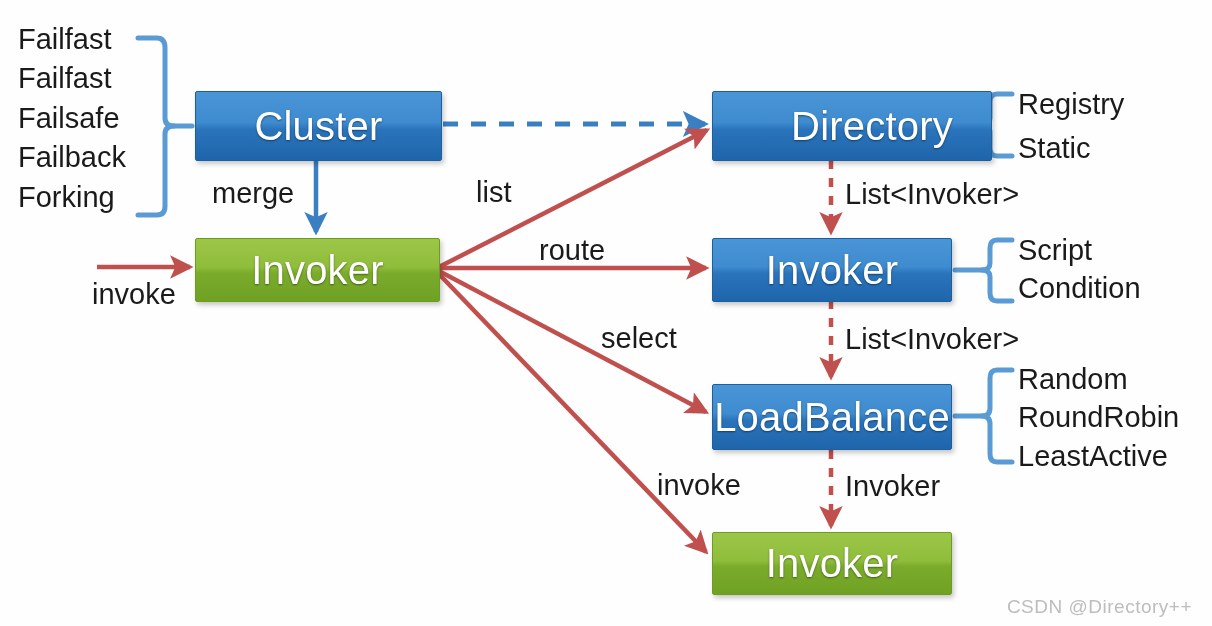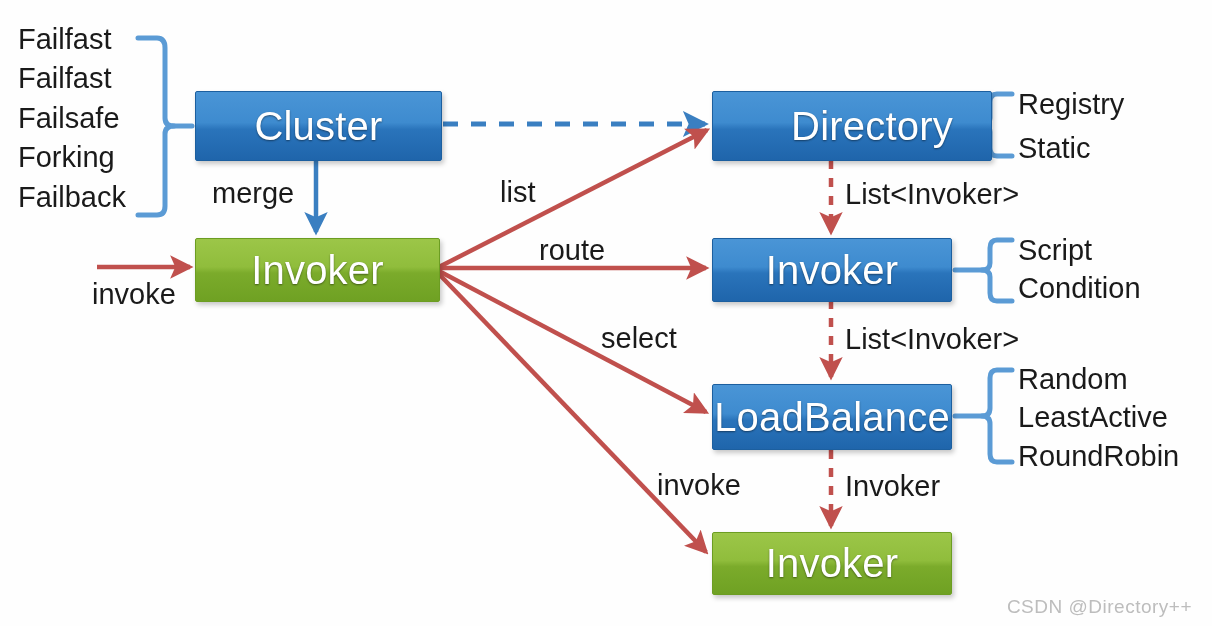--- a/index.html
+++ b/index.html
@@ -171,53 +171,53 @@
   </div>
 
   <div class="node green" style="left:712px; top:532px; width:238px; height:61px;">
     <span>Invoker</span>
   </div>
 
   <div class="label" style="left:212px; top:177px;">merge</div>
 
   <div class="label" style="left:92px; top:278px;">invoke</div>
 
-  <div class="label" style="left:500px; top:176px;">list</div>
+  <div class="label" style="left:476px; top:176px;">list</div>
 
   <div class="label" style="left:539px; top:234px;">route</div>
 
   <div class="label" style="left:601px; top:322px;">select</div>
 
   <div class="label" style="left:657px; top:469px;">invoke</div>
 
   <div class="label" style="left:845px; top:178px;">List&lt;Invoker&gt;</div>
 
   <div class="label" style="left:845px; top:323px;">List&lt;Invoker&gt;</div>
 
   <div class="label" style="left:845px; top:470px;">Invoker</div>
 
   <div style="position:absolute; left:18px; top:24px; z-index:6;">
     <div class="grp-label" style="position:static;">Failfast</div>
     <div class="grp-label" style="position:static; margin-top:9px;">Failfast</div>
     <div class="grp-label" style="position:static; margin-top:9px;">Failsafe</div>
+    <div class="grp-label" style="position:static; margin-top:9px;">Failback</div>
     <div class="grp-label" style="position:static; margin-top:9px;">Forking</div>
-    <div class="grp-label" style="position:static; margin-top:9px;">Failback</div>
   </div>
 
   <div style="position:absolute; left:1018px; top:89px; z-index:6;">
     <div class="grp-label" style="position:static;">Registry</div>
     <div class="grp-label" style="position:static; margin-top:14px;">Static</div>
   </div>
 
   <div style="position:absolute; left:1018px; top:235px; z-index:6;">
     <div class="grp-label" style="position:static;">Script</div>
     <div class="grp-label" style="position:static; margin-top:8px;">Condition</div>
   </div>
 
   <div style="position:absolute; left:1018px; top:364px; z-index:6;">
     <div class="grp-label" style="position:static;">Random</div>
+    <div class="grp-label" style="position:static; margin-top:8px;">RoundRobin</div>
     <div class="grp-label" style="position:static; margin-top:8px;">LeastActive</div>
-    <div class="grp-label" style="position:static; margin-top:8px;">RoundRobin</div>
   </div>
 
   <div class="watermark">CSDN @Directory++</div>
 
 </div>
 
 </body></html>

